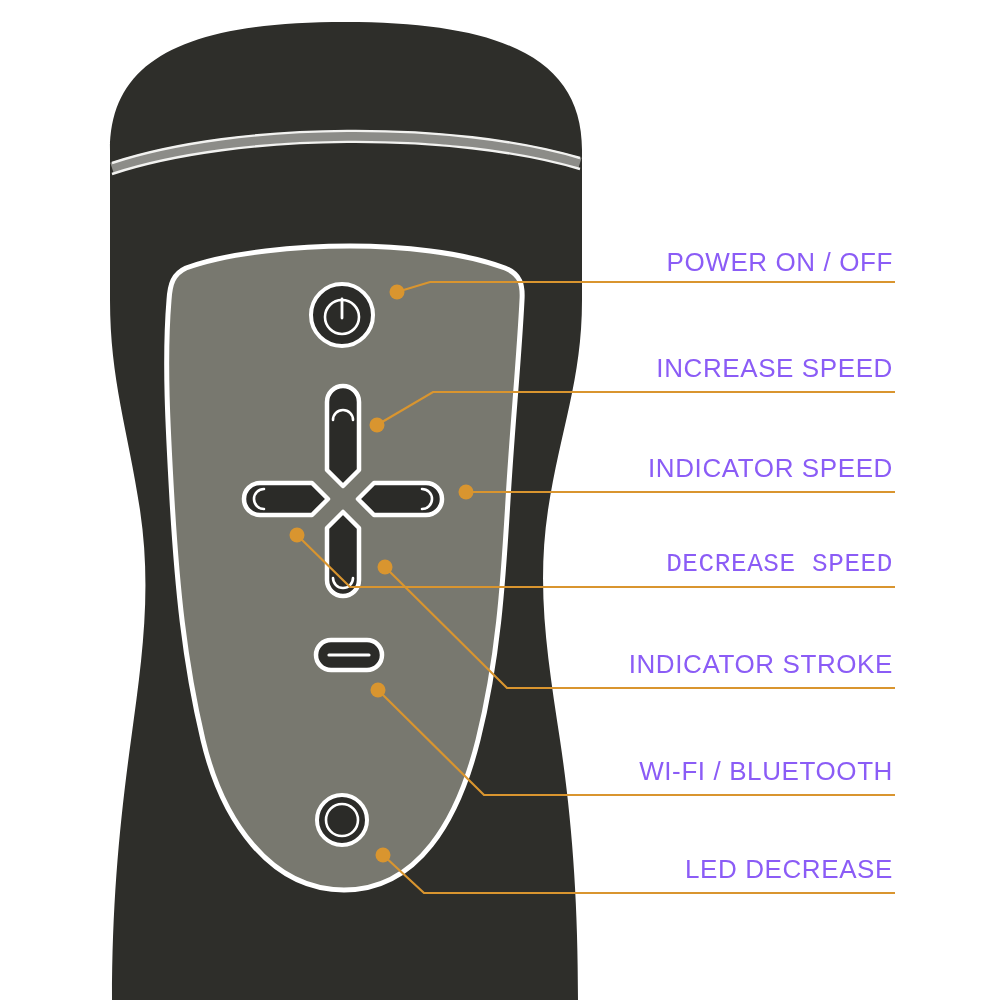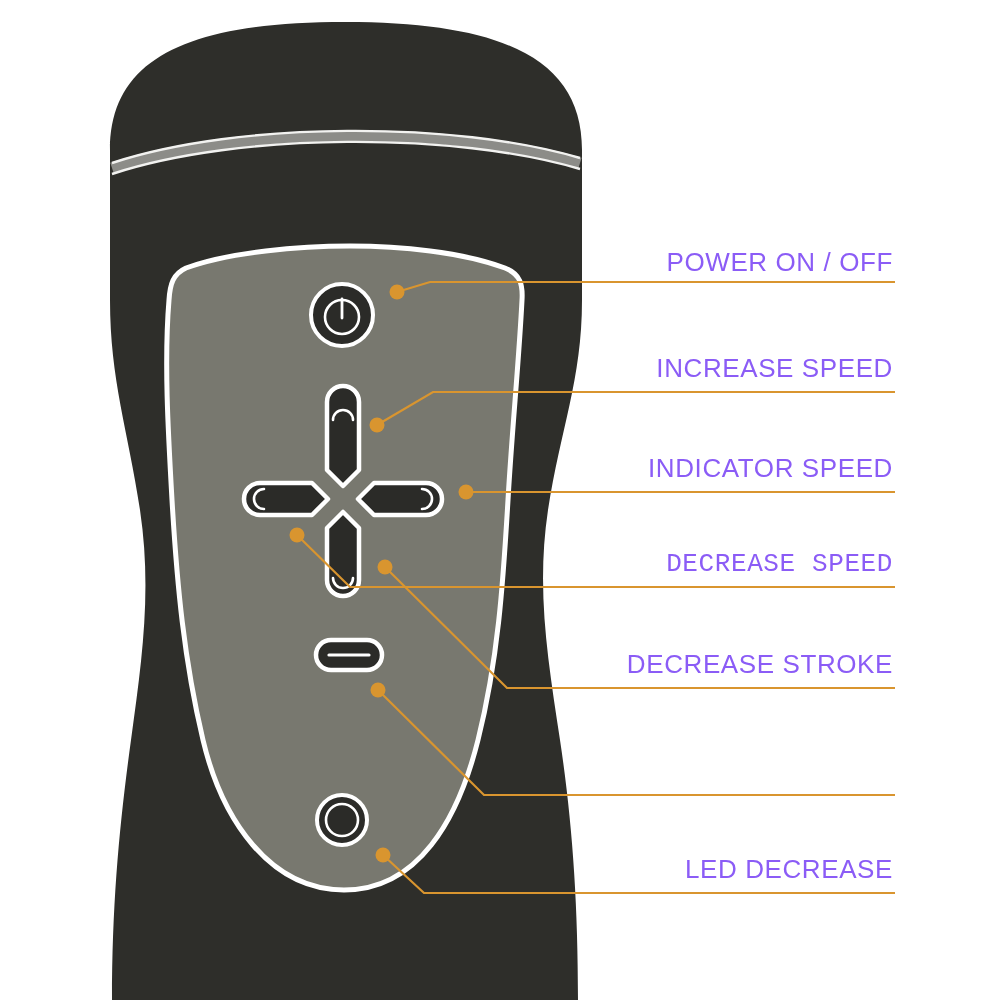--- a/index.html
+++ b/index.html
@@ -141,18 +141,19 @@
   </svg>
 
   <div class="callout-label" style="left:893px;top:278px;">POWER ON / OFF</div>
 
   <div class="callout-label" style="left:893px;top:384px;">INCREASE SPEED</div>
 
   <div class="callout-label" style="left:893px;top:484px;">INDICATOR SPEED</div>
 
   <div class="callout-label" style="left:893px;top:579px;font-family:Liberation Mono, monospace;">DECREASE SPEED</div>
 
-  <div class="callout-label" style="left:893px;top:680px;">DECREASE STROKE</div>
+  <div class="callout-label" style="left:893px;top:680px;">INDICATOR STROKE</div>
 
+  <div class="callout-label" style="left:893px;top:787px;">WI-FI / BLUETOOTH</div>
 
   <div class="callout-label" style="left:893px;top:885px;">LED DECREASE</div>
 
 </div>
 
 </body></html>

